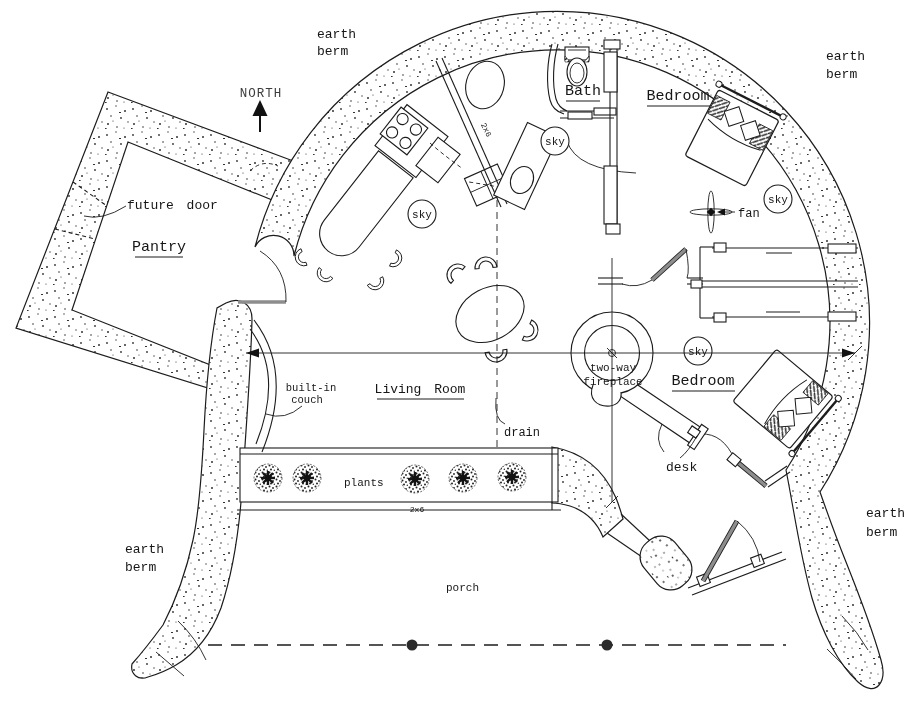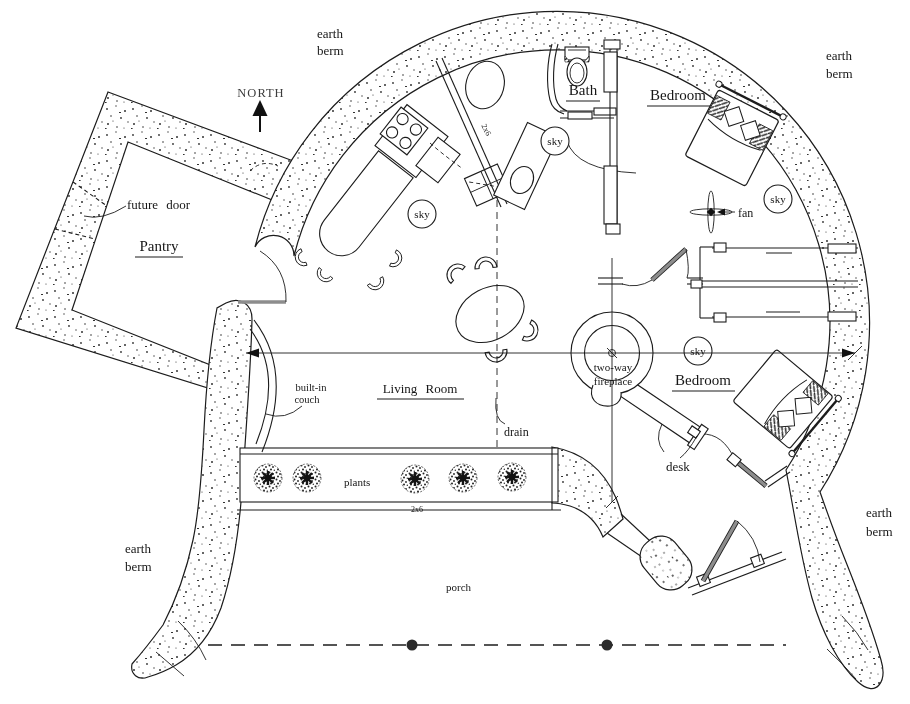--- a/index.html
+++ b/index.html
@@ -1,17 +1,17 @@
 <!DOCTYPE html>
 <html><head>
 <meta charset="utf-8">
 <style>
   html,body{margin:0;padding:0;background:#fff;}
   #stage{position:relative;width:910px;height:704px;background:#fff;overflow:hidden;
-         font-family:Liberation Serif, serif;border-radius:30px;}
+         font-family:Liberation Mono, monospace;border-radius:30px;}
   svg{display:block}
   .ln{fill:none;stroke:#1c1c1c;stroke-width:1.1;}
   .lnthin{fill:none;stroke:#1c1c1c;stroke-width:0.9;}
   .wt{fill:#ffffff;stroke:#1c1c1c;stroke-width:1.1;}
   .stip{fill:url(#stip);stroke:#1c1c1c;stroke-width:1.2;}
   .doorbar{stroke:#8d8d8d;stroke-width:3.4;stroke-linecap:butt;}
   .dooredge{stroke:#1c1c1c;stroke-width:5;stroke-linecap:butt;}
   .dash{stroke-dasharray:7 5;}
   .dashlg{stroke-dasharray:14 9;stroke-width:1.3;}
   .dashsm{stroke-dasharray:4 3;}

